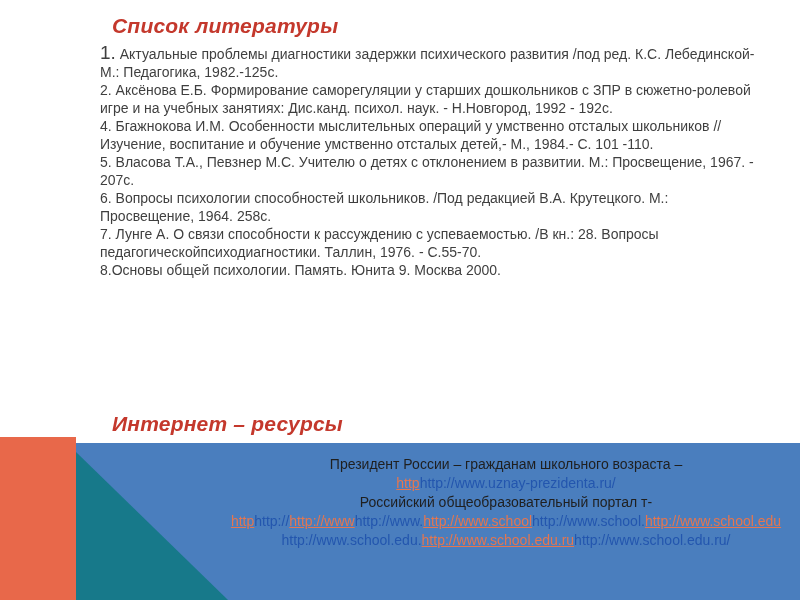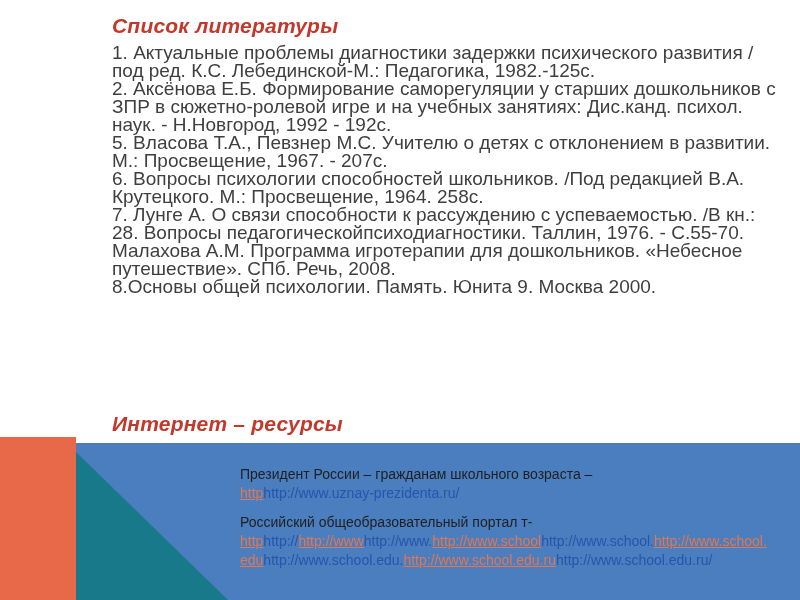--- a/index.html
+++ b/index.html
@@ -21,24 +21,24 @@
     font-weight: bold;
     font-size: 21px;
     color: var(--heading, #c4382c);
     letter-spacing: 0.2px;
   }
   .title-literature { top: 14px; }
   .title-internet   { top: 412px; text-align: center; }
 
   .refs {
     position: absolute;
-    left: 112px;
+    left: 100px;
     top: 44px;
     width: 664px;
-    font-size: 19px;
+    font-size: 14px;
     line-height: 18px;
     color: var(--body-text, #3f3f3f);
   }
   .refs p { margin: 0; }
   .refs p:first-child::first-letter { font-size: 19px; }
 
   
   .shape { position: absolute; }
   .shape-blue {
     left: 64px; top: 443px;
@@ -60,39 +60,39 @@
   .resources {
     position: absolute;
     left: 230px; top: 455px;
     width: 552px;
     font-size: 14px;
     line-height: 19px;
     color: var(--resource-text, #1f1f1f);
     overflow-wrap: anywhere;
     word-break: break-all;
   }
-  .resources p { margin: 10px; }
+  .resources p { margin: 0; text-align: center; }
   .seg-plain  { color: var(--resource-text, #1f1f1f); }
   .seg-link   { color: var(--link, #2356ae); cursor: pointer; }
   .seg-accent { color: var(--link-accent, #e5764f); text-decoration: underline; }
 </style>
 </head>
 <body>
 
 <div class="slide">
 
   <h1 class="title title-literature">Список литературы</h1>
 
   <div class="refs" id="refs">
       <p>1. Актуальные проблемы диагностики задержки психического развития /под ред. К.С. Лебединской-М.: Педагогика, 1982.-125с.</p>
       <p>2. Аксёнова Е.Б. Формирование саморегуляции у старших дошкольников с ЗПР в сюжетно-ролевой игре и на учебных занятиях: Дис.канд. психол. наук. - Н.Новгород, 1992 - 192с.</p>
+      <p>4. Бгажнокова И.М. Особенности мыслительных операций у умственно отсталых школьников //Изучение, воспитание и обучение умственно отсталых детей,- М., 1984.- С. 101 -110.</p>
       <p>5. Власова Т.А., Певзнер М.С. Учителю о детях с отклонением в развитии. М.: Просвещение, 1967. - 207с.</p>
       <p>6. Вопросы психологии способностей школьников. /Под редакцией В.А. Крутецкого. М.: Просвещение, 1964. 258с.</p>
       <p>7. Лунге А. О связи способности к рассуждению с успеваемостью. /В кн.: 28. Вопросы педагогическойпсиходиагностики. Таллин, 1976. - С.55-70.</p>
-      <p>Малахова А.М. Программа игротерапии для дошкольников. «Небесное путешествие». СПб. Речь, 2008.</p>
       <p>8.Основы общей психологии. Память. Юнита 9. Москва 2000.</p>
     </div>
 
   <h2 class="title title-internet">Интернет – ресурсы</h2>
 
   <div class="shape shape-blue"></div>
   <div class="shape shape-teal"></div>
   <div class="shape shape-orange"></div>
 
   <div class="resources" id="resources">

